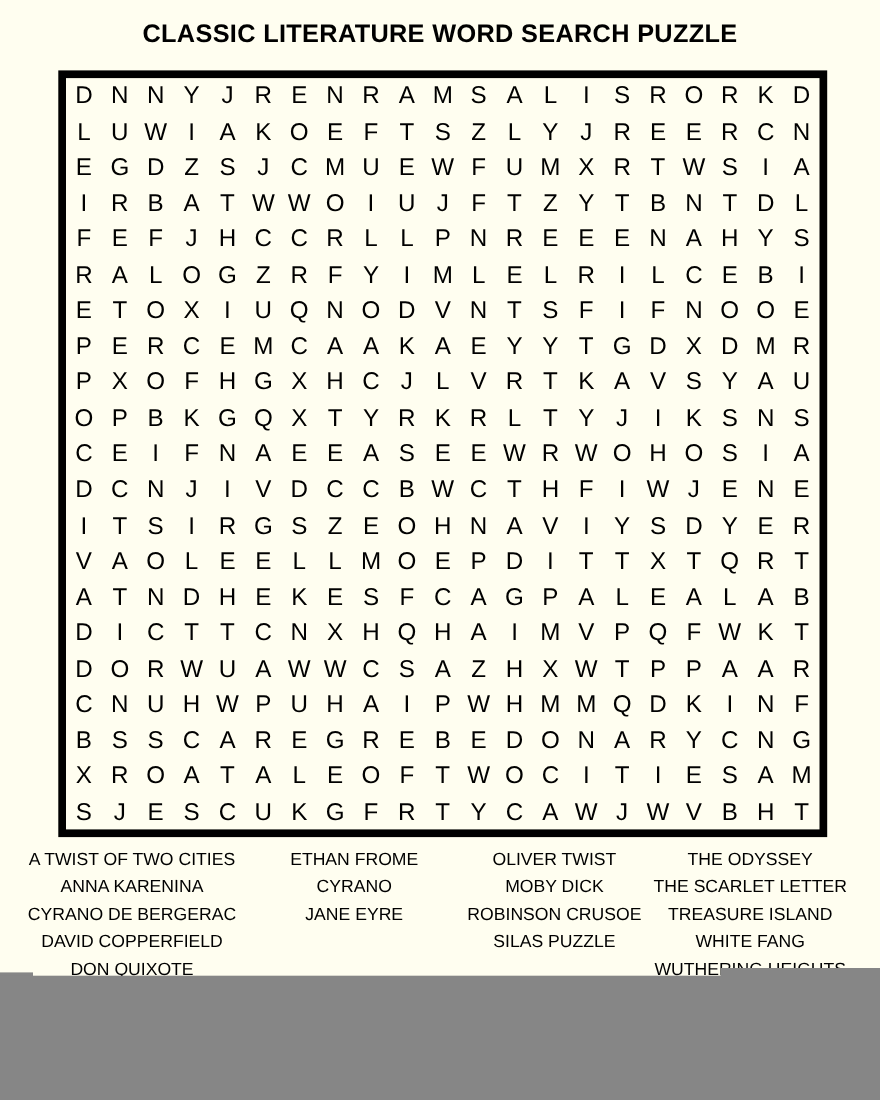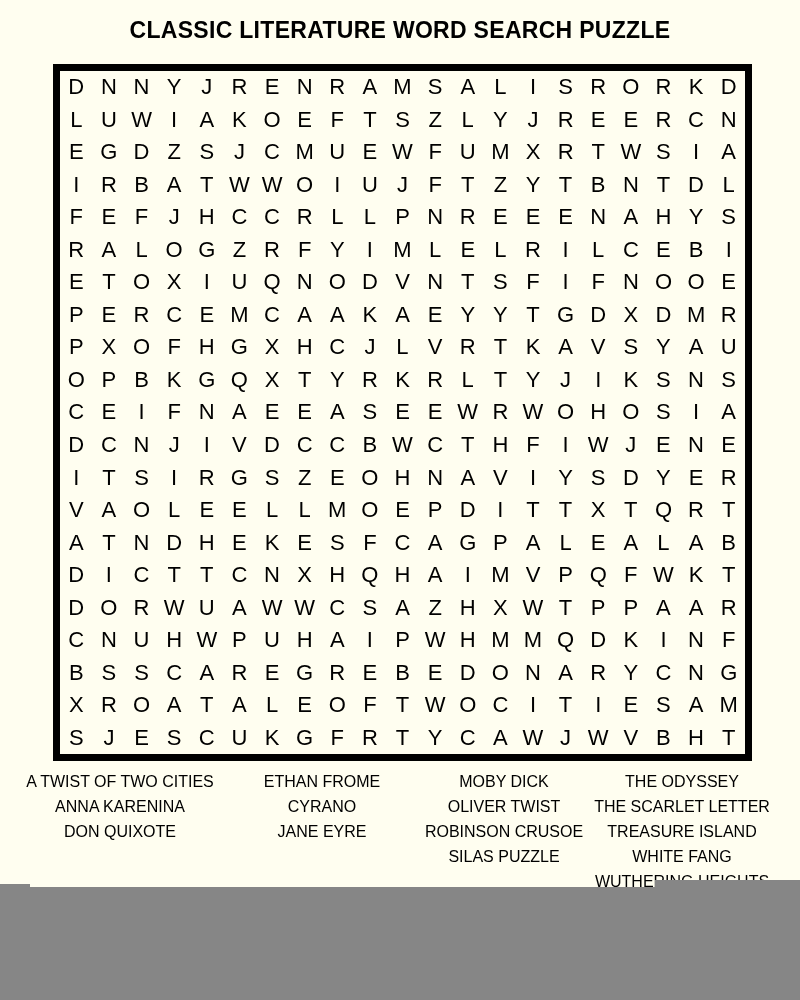--- a/index.html
+++ b/index.html
@@ -505,30 +505,32 @@
     <span class="cell" style="color: rgb(0, 0, 0);">V</span>
     <span class="cell" style="color: rgb(0, 0, 0);">B</span>
     <span class="cell" style="color: rgb(0, 0, 0);">H</span>
     <span class="cell" style="color: rgb(0, 0, 0);">T</span>
   </div>
 
 <div class="word-list">
     <div class="word-col">
       <div class="word">A TWIST OF TWO CITIES</div>
       <div class="word">ANNA KARENINA</div>
+      <div class="word">CYRANO DE BERGERAC</div>
+      <div class="word">DAVID COPPERFIELD</div>
       <div class="word">DON QUIXOTE</div>
     </div>
     <div class="word-col">
       <div class="word">ETHAN FROME</div>
       <div class="word">CYRANO</div>
       <div class="word">JANE EYRE</div>
     </div>
     <div class="word-col">
+      <div class="word">OLIVER TWIST</div>
       <div class="word">MOBY DICK</div>
-      <div class="word">OLIVER TWIST</div>
       <div class="word">ROBINSON CRUSOE</div>
       <div class="word">SILAS PUZZLE</div>
     </div>
     <div class="word-col">
       <div class="word">THE ODYSSEY</div>
       <div class="word">THE SCARLET LETTER</div>
       <div class="word">TREASURE ISLAND</div>
       <div class="word">WHITE FANG</div>
       <div class="word">WUTHERING HEIGHTS</div>
     </div>

